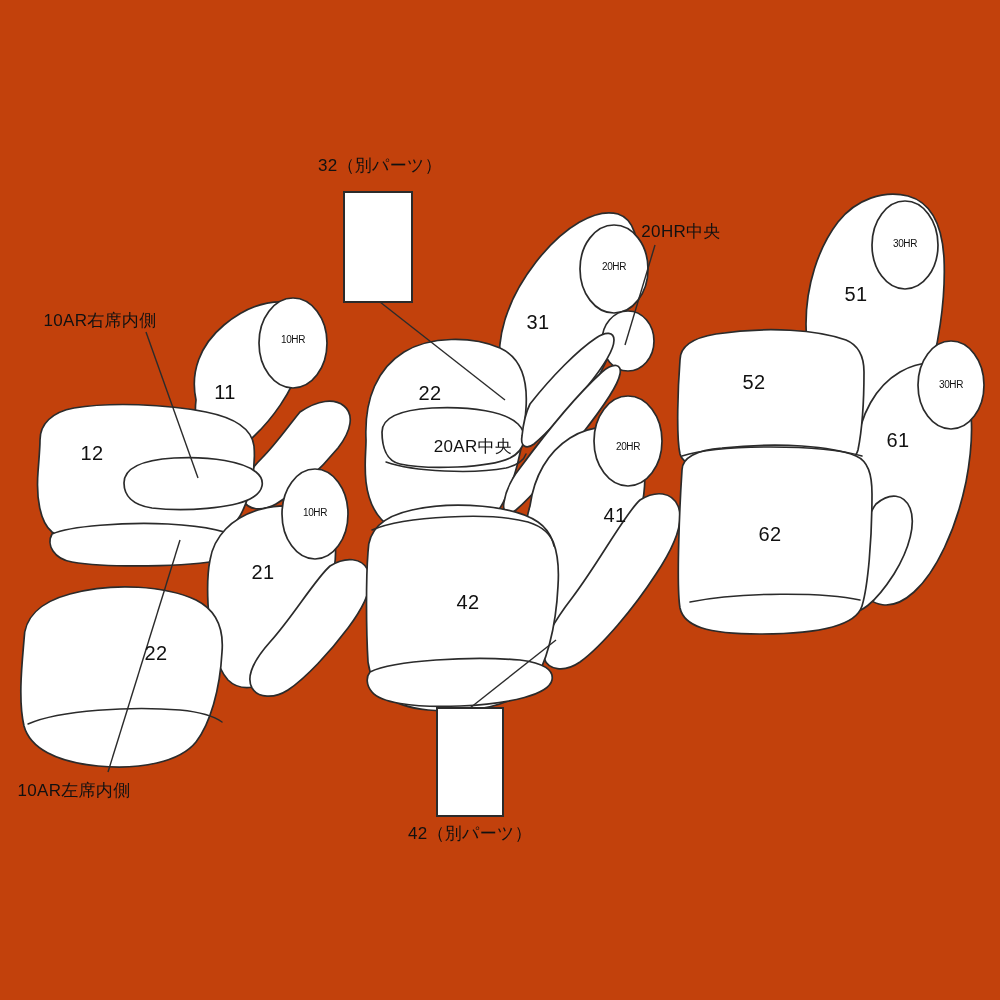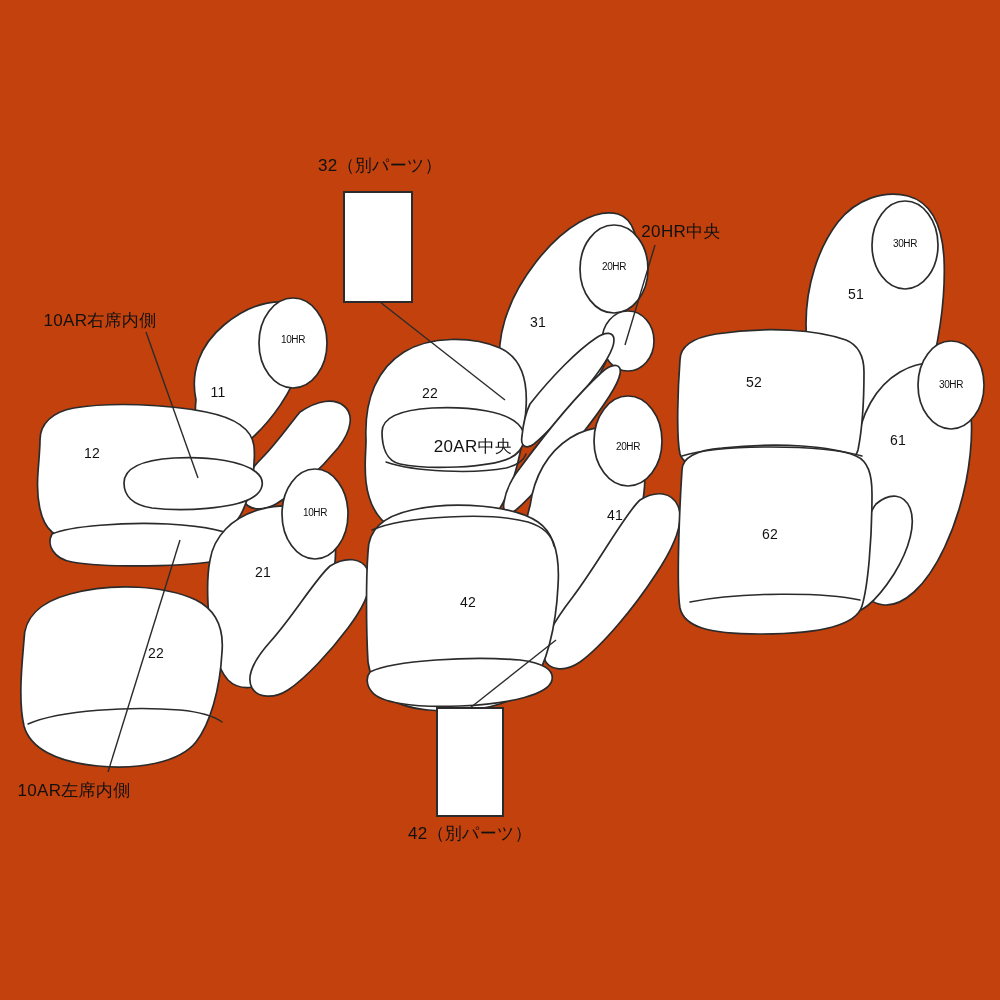--- a/index.html
+++ b/index.html
@@ -9,21 +9,21 @@
     font-family:"Liberation Sans","DejaVu Sans",sans-serif;
     color:#111;
   }
   #diagram-root{position:relative;width:1000px;height:1000px;background:#c2410c;}
   svg#seat-drawing{position:absolute;left:0;top:0;width:1000px;height:1000px;}
   .shape{fill:#ffffff;stroke:#2b2b2b;stroke-width:1.7;stroke-linejoin:round;stroke-linecap:round;}
   .shape-thin{fill:none;stroke:#2b2b2b;stroke-width:1.5;stroke-linecap:round;}
   .leader{fill:none;stroke:#2b2b2b;stroke-width:1.4;}
   .boxpart{fill:#ffffff;stroke:#2b2b2b;stroke-width:2.0;}
   .lbl{position:absolute;white-space:nowrap;font-size:17px;letter-spacing:.3px;}
-  .num{font-size:14px;text-align:right;}
+  .num{font-size:20px;text-align:right;}
   .hr{font-size:10px;letter-spacing:-0.4px;}
   .jp{font-size:17px;}
   .ctr{transform:translate(-50%,-50%);}
 </style>
 </head>
 <body>
 
 <div id="diagram-root">
 
   <svg id="seat-drawing" viewBox="0 0 1000 1000">
@@ -181,21 +181,21 @@
   <div class="lbl hr ctr" style="left:315px;top:512px;">10HR</div>
 
   <div class="lbl hr ctr" style="left:614px;top:266px;">20HR</div>
 
   <div class="lbl hr ctr" style="left:628px;top:446px;">20HR</div>
 
   <div class="lbl hr ctr" style="left:905px;top:243px;">30HR</div>
 
   <div class="lbl hr ctr" style="left:951px;top:384px;">30HR</div>
 
-  <div class="lbl num ctr" style="left:218px;top:392px;">11</div>
+  <div class="lbl num ctr" style="left:225px;top:392px;">11</div>
 
   <div class="lbl num ctr" style="left:92px;top:453px;">12</div>
 
   <div class="lbl num ctr" style="left:263px;top:572px;">21</div>
 
   <div class="lbl num ctr" style="left:156px;top:653px;">22</div>
 
   <div class="lbl num ctr" style="left:538px;top:322px;">31</div>
 
   <div class="lbl num ctr" style="left:430px;top:393px;">22</div>

